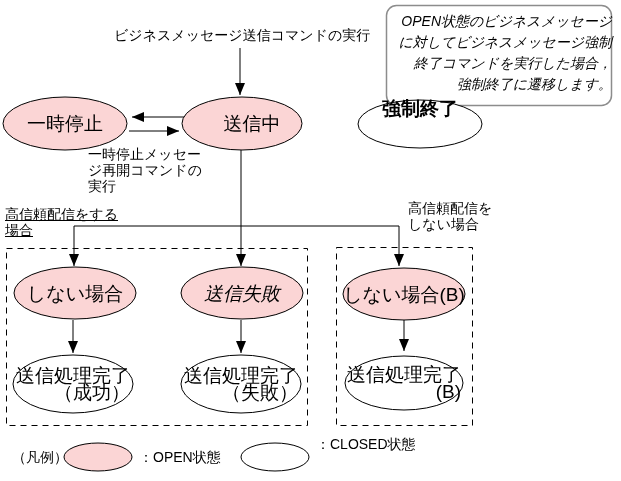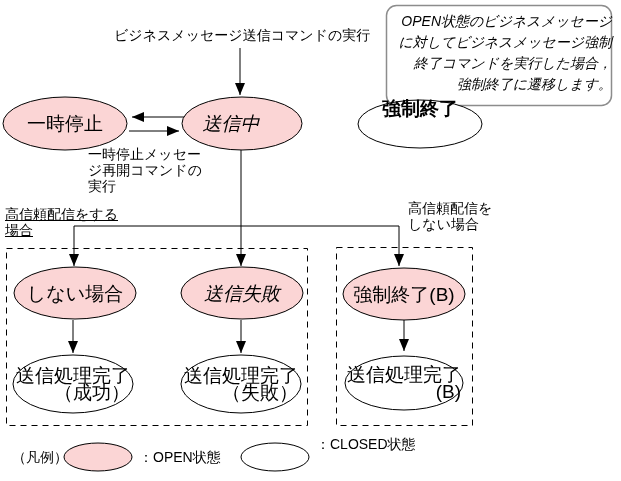--- a/index.html
+++ b/index.html
@@ -79,25 +79,25 @@
 
   <div class="lbl" style="left:408px; top:200px;">高信頼配信を
 しない場合</div>
 
   <div class="callout-lbl" style="left:386px; top:11px; width:226px;">OPEN状態のビジネスメッセージ
 に対してビジネスメッセージ強制
 終了コマンドを実行した場合，
 強制終了に遷移します。</div>
 
   <div class="state-lbl" style="left:3px;   top:97px;  width:124px; height:53px;">一時停止</div>
-  <div class="state-lbl" style="left:171px; top:97px;  width:120px; height:53px;font-style:italic;">送信中</div>
+  <div class="state-lbl" style="left:192px; top:97px;  width:120px; height:53px;">送信中</div>
   <div class="state-lbl" style="left:358px; top:84px; width:124px; height:48px;font-weight:bold;">強制終了</div>
   <div class="state-lbl" style="left:14px;  top:267px; width:122px; height:52px;">しない場合</div>
   <div class="state-lbl" style="left:181px; top:267px; width:122px; height:52px;font-style:italic;">送信失敗</div>
-  <div class="state-lbl" style="left:343px; top:268px; width:122px; height:52px;">強制終了(B)</div>
+  <div class="state-lbl" style="left:343px; top:268px; width:122px; height:52px;">しない場合(B)</div>
   <div class="state-lbl" style="left:13px;  top:355px; width:120px; height:58px;">送信処理完了
 （成功）</div>
   <div class="state-lbl" style="left:181px; top:355px; width:120px; height:58px;">送信処理完了
 （失敗）</div>
   <div class="state-lbl" style="left:345px; top:356px; width:118px; height:54px;">送信処理完了
 (B)</div>
 
   <div class="lbl" style="left:12px;   top:449px;">（凡例）</div>
   <div class="lbl" style="left:139px; top:449px;">：OPEN状態</div>
   <div class="lbl" style="left:316px; top:436px;">：CLOSED状態</div>

